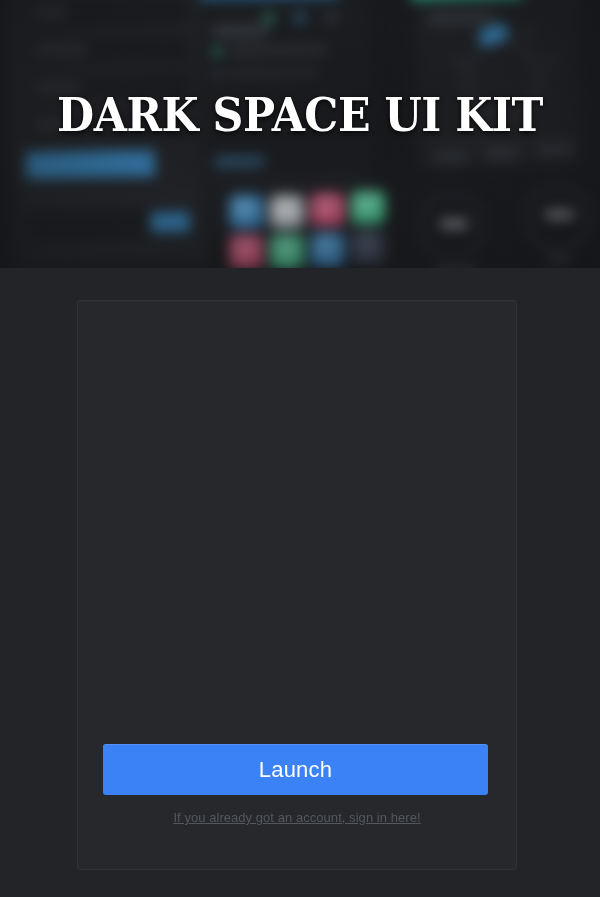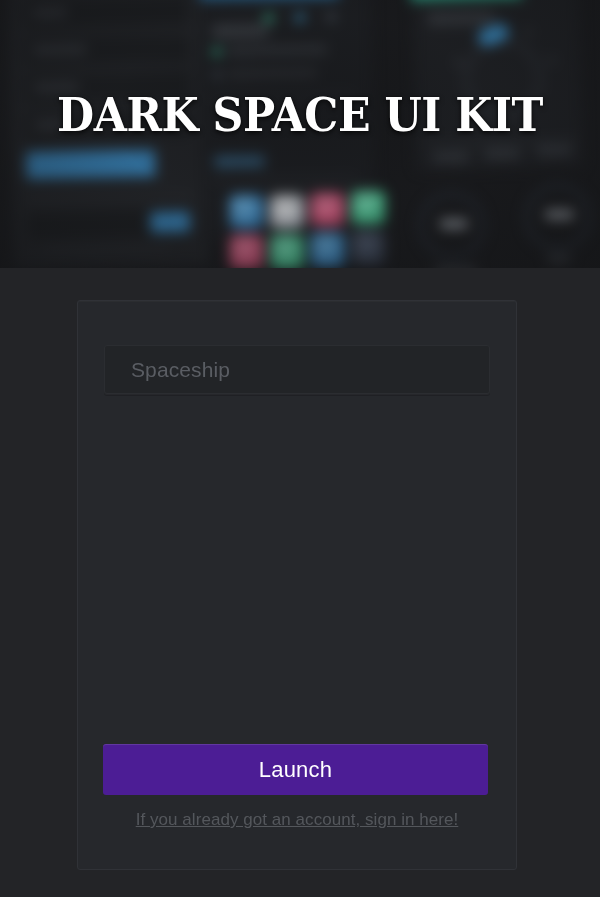--- a/index.html
+++ b/index.html
@@ -176,40 +176,40 @@
     color: #5a5d63;
     opacity: 1;
   }
 
   .launch-button {
     position: absolute;
     left: 103px;
     top: 744px;
     width: 385px;
     height: 51px;
-    background: #4c1d95;
+    background: #3b82f6;
     border: none;
     border-radius: 3px;
     color: #ffffff;
     font-family: "Liberation Sans", sans-serif;
     font-size: 22px;
     font-weight: normal;
     letter-spacing: 0.2px;
     cursor: pointer;
     box-shadow: 0 1px 0 rgba(255,255,255,0.12) inset;
   }
 
   .signin-link {
     position: absolute;
     left: 77px;
     top: 810px;
     width: 440px;
     text-align: center;
     color: #54575c;
-    font-size: 17px;
+    font-size: 13px;
     text-decoration: underline;
     cursor: pointer;
     letter-spacing: 0.05px;
   }
 </style>
 </head>
 <body>
 
 <div class="hero">
 
@@ -281,23 +281,20 @@
 
   <div class="hero-shade"></div>
 
   <h1 class="hero-title">DARK SPACE UI KIT</h1>
 </div>
 
 <div class="card">
   <div class="fields">
 
 
-    <div class="field">
-      <input class="field-input" type="text" placeholder="Spaceship" style="">
-    </div>
 
 
 
   </div>
 </div>
 
 <button class="launch-button">Launch</button>
 
 <a class="signin-link">If you already got an account, sign in here!</a>
 

